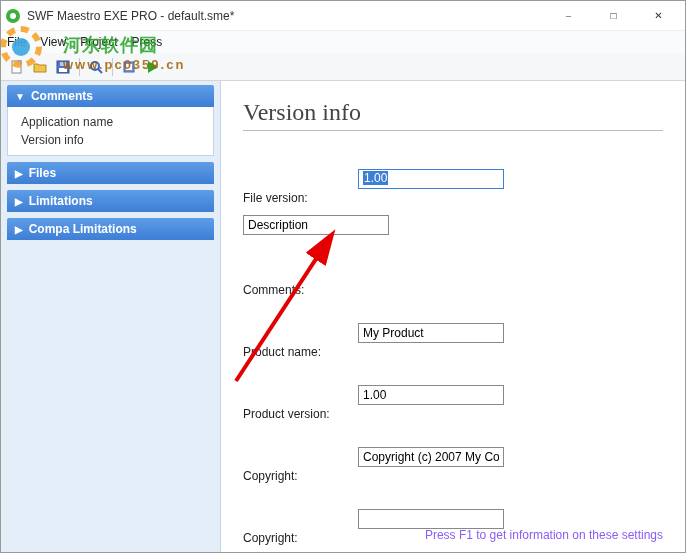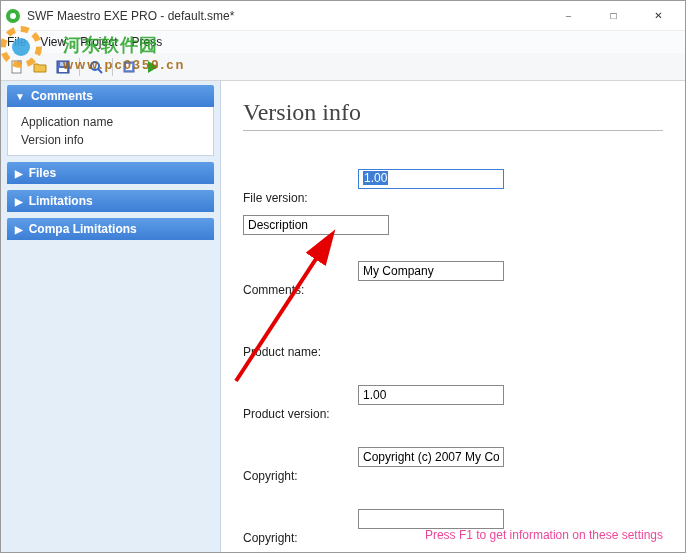--- a/index.html
+++ b/index.html
@@ -22,21 +22,21 @@
 .panel-body { background: #fff; border: 1px solid #c5d3e2; border-top: none; padding: 6px 13px; font-size: 12px; color: #333; }
 .panel-body div { padding: 2px 0; cursor: pointer; }
 .main { flex: 1; padding: 18px 22px 8px 22px; position: relative; }
 .heading { font-family: Georgia, "Times New Roman", serif; font-size: 24px; color: #444; border-bottom: 1px solid #bbb; padding-bottom: 4px; margin-bottom: 22px; }
 .form-row { display: flex; align-items: center; margin-bottom: 10px; font-size: 12px; color: #222; }
 .form-row label { width: 115px; margin-top: 38px; }
 .form-row input { width: 146px; height: 20px; font-size: 12px; padding: 1px 4px; border: 1px solid #888; }
 .form-row textarea { width: 146px; height: 28px; font-size: 12px; padding: 1px 4px; border: 1px solid #888; resize: none; }
 .form-row.selected input { border: 1px solid #3d7ed6; background: #fff; }
 .sel-text { background: #3d7ed6; color: #fff; padding: 0 1px; }
-.footer { position: absolute; bottom: 10px; right: 22px; font-size: 12px; color: #ec4899; }
+.footer { position: absolute; bottom: 10px; right: 22px; font-size: 12px; color: #8b5cf6; }
 .watermark { position: absolute; top: 32px; left: 22px; font-size: 18px; font-weight: bold; color: #28a428; opacity: 0.85; pointer-events: none; letter-spacing: 1px; }
 .watermark .url { display: block; font-size: 13px; letter-spacing: 2px; color: #a16207; }
 .wm-icon { position: absolute; top: 24px; left: -2px; width: 44px; height: 44px; opacity: 0.9; pointer-events: none; }
 .arrow { position: absolute; top: 225px; left: 225px; width: 120px; height: 160px; pointer-events: none; z-index: 50; }
 </style>
 </head>
 <body>
 
 <div class="titlebar">
   <svg class="app-icon" viewBox="0 0 16 16">
@@ -131,24 +131,24 @@
       <div style="position:relative">
         <input type="text" style="color: transparent; text-shadow: rgb(255, 255, 255) 0px 0px 0px;">
         <span style="position:absolute;left:5px;top:2px"><span class="sel-text">1.00</span></span>
       </div>
     </div>
     <div class="form-row">
       <input type="text" value="Description" style="">
     </div>
     <div class="form-row">
       <label>Comments:</label>
-      <input type="text" value="My Company" style="">
     </div>
     <div class="form-row">
       <label>Product name:</label>
+      <input type="text" value="My Product" style="">
     </div>
     <div class="form-row">
       <label>Product version:</label>
       <input type="text" value="1.00" style="">
     </div>
     <div class="form-row">
       <label>Copyright:</label>
       <input type="text" value="Copyright (c) 2007 My Compa" style="">
     </div>
     <div class="form-row">

